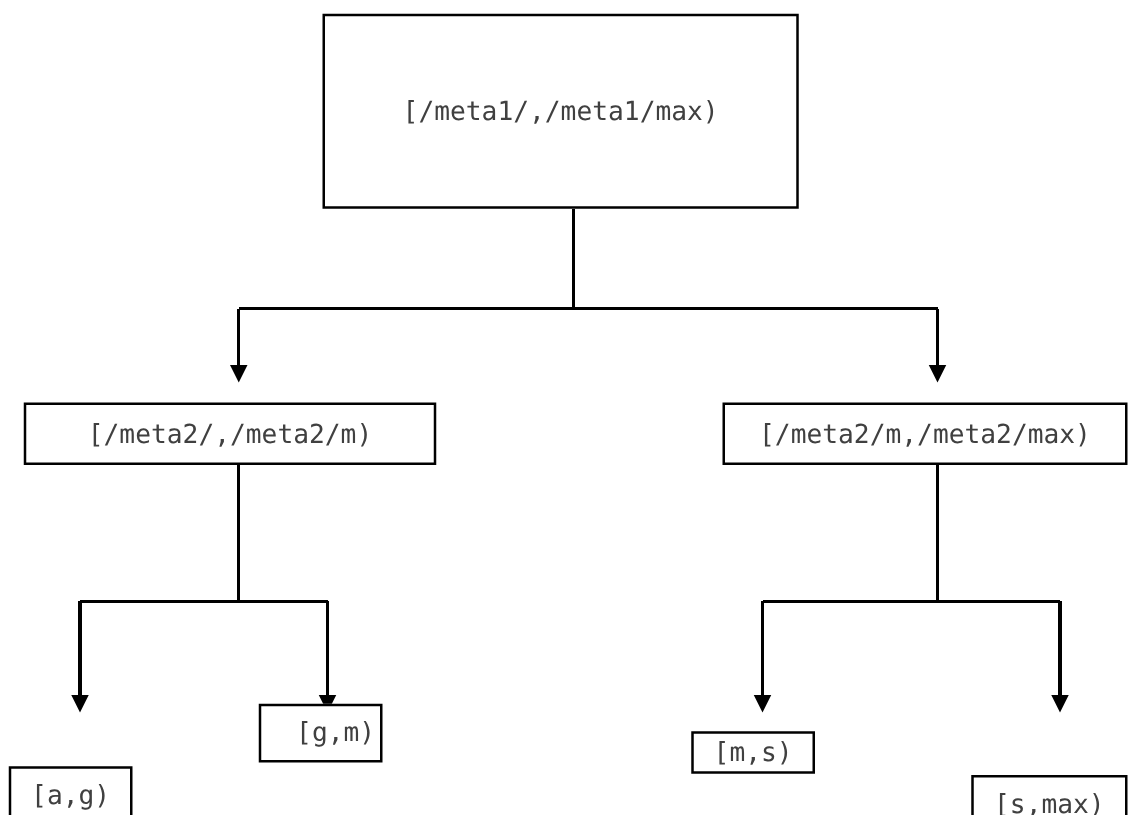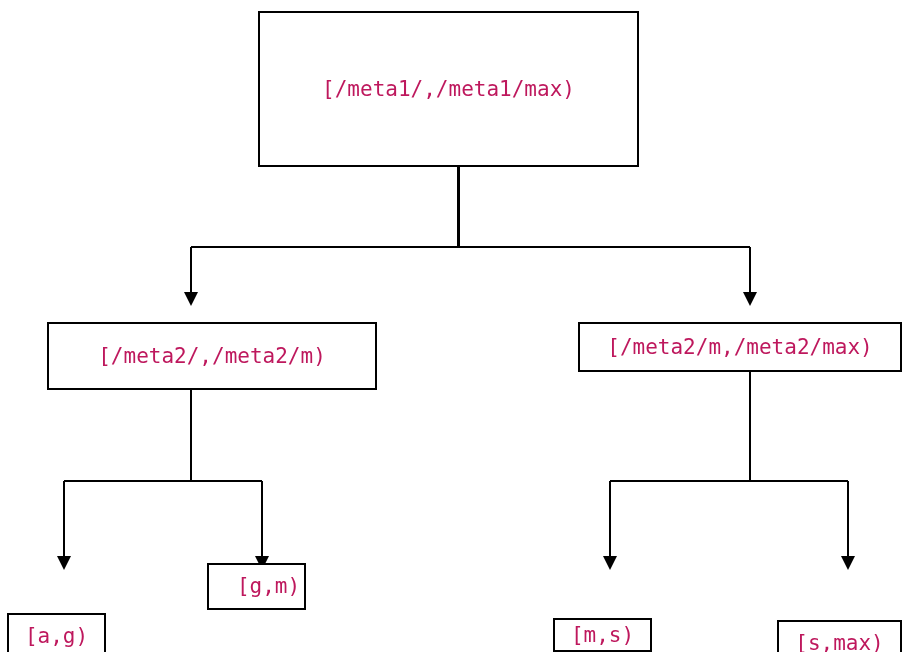--- a/index.html
+++ b/index.html
@@ -28,33 +28,33 @@
     position: absolute;
     box-sizing: border-box;
     background: #ffffff;
     border: 2px solid #000000;
     display: flex;
     align-items: center;
     justify-content: center;
     z-index: 2;
   }
   .node-label {
-    color: #be185d;
+    color: #404040;
     font-family: "DejaVu Sans Mono", "Liberation Mono", monospace;
     font-size: 21px;
     line-height: 1;
     letter-spacing: 0px;
     white-space: pre;
   }
   .node-root  { left: 258px; top: 11px;  width: 381px; height: 156px; }
-  .node-mid-l { left: 19px;  top: 322px; width: 330px; height: 68px; margin-left: 28px; }
+  .node-mid-l { left: 19px;  top: 322px; width: 330px; height: 50px; }
   .node-mid-r { left: 578px; top: 322px; width: 324px; height: 50px; }
   .node-leaf-1 { left: 7px;   top: 585px; width: 99px;  height: 47px; margin-top: 28px; }
   .node-leaf-2 { left: 207px; top: 563px; width: 99px;  height: 47px; padding-left: 24px; }
-  .node-leaf-3 { left: 553px; top: 585px; width: 99px;  height: 34px; margin-top: 33px; }
+  .node-leaf-3 { left: 553px; top: 585px; width: 99px;  height: 34px; }
   .node-leaf-4 { left: 777px; top: 585px; width: 125px; height: 47px; margin-top: 35px; }
 </style>
 </head>
 <body>
 
 <div id="diagram-root">
 
   <svg id="connector-layer" width="912" height="652" viewBox="0 0 912 652" xmlns="http://www.w3.org/2000/svg">
     <g stroke="#000000" stroke-width="2.5" fill="none" shape-rendering="crispEdges">
 

